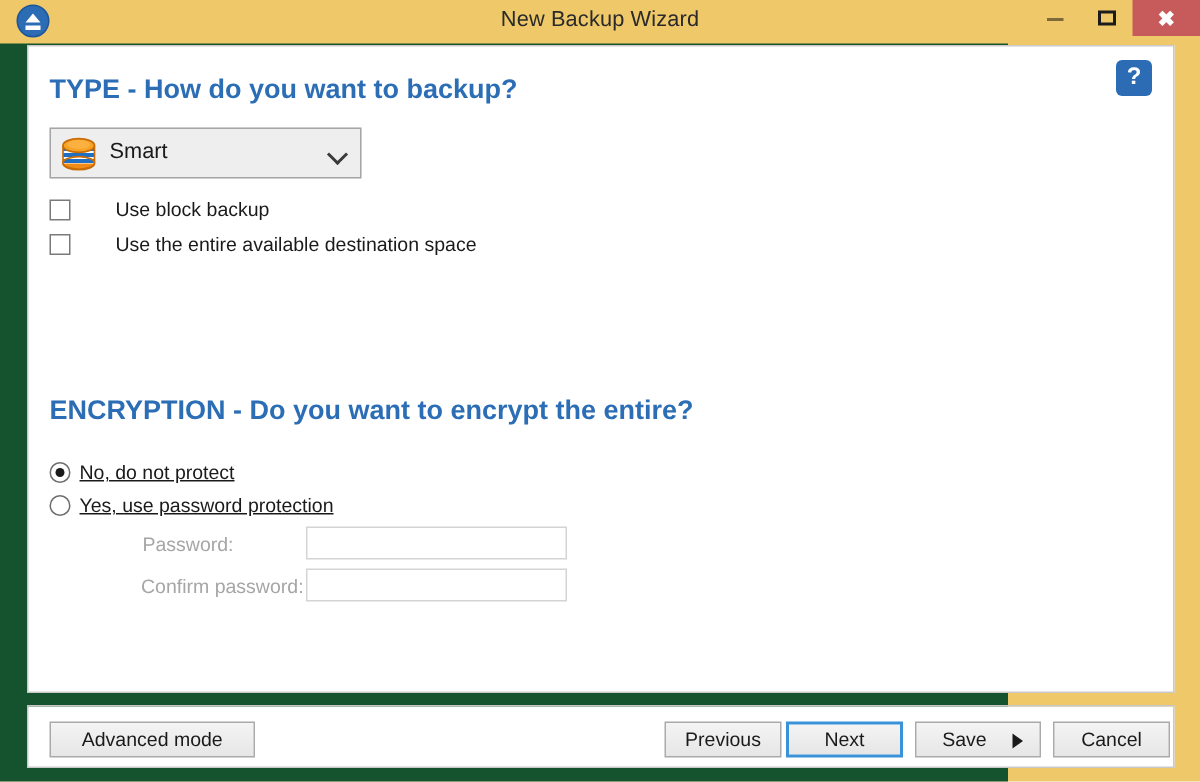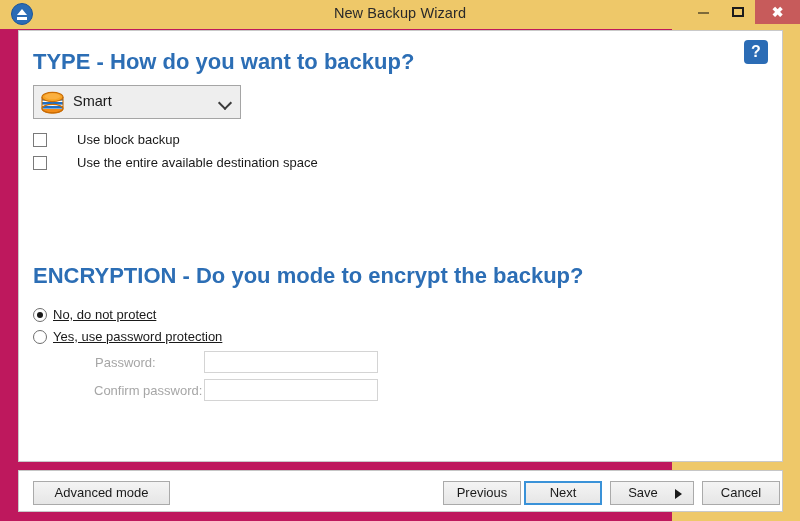--- a/index.html
+++ b/index.html
@@ -13,21 +13,21 @@
     font-family: "Liberation Sans", sans-serif;
     background: #eec869;
     -webkit-font-smoothing: antialiased;
   }
 
   .window {
     position: absolute;
     left: 0; top: 0;
     width: 672px;
     height: 521px;
-    background: #be185d;
+    background: #14532d;
     box-sizing: border-box;
   }
 
   
   .titlebar {
     position: absolute;
     left: 0; top: 0;
     width: 800px;
     height: 29px;
     background: #eec869;
@@ -126,21 +126,21 @@
     width: 24px;
     line-height: 24px;
     text-align: center;
     color: #ffffff;
     font-size: 16px;
     font-weight: bold;
   }
 
   .section-heading {
     position: absolute;
-    font-size: 22px;
+    font-size: 18px;
     font-weight: bold;
     color: #2c6eb5;
     white-space: nowrap;
   }
   #type-heading { left: 14px; top: 18px; }
   #enc-heading  { left: 14px; top: 232px; }
 
   
   .combobox {
     position: absolute;
@@ -370,21 +370,21 @@
       <div class="checkbox-box"></div>
       <div class="lbl">Use block backup</div>
     </div>
 
     <div class="checkrow" id="chk-space">
       <div class="checkbox-box"></div>
       <div class="lbl">Use the entire available destination space</div>
     </div>
 
 
-    <div class="section-heading" id="enc-heading">ENCRYPTION - Do you mode to encrypt the backup?</div>
+    <div class="section-heading" id="enc-heading">ENCRYPTION - Do you want to encrypt the entire?</div>
 
     <div class="radiorow" id="radio-no">
       <div class="radio-circle checked"></div>
       <div class="lbl">No, do not protect</div>
     </div>
 
     <div class="radiorow" id="radio-yes">
       <div class="radio-circle"></div>
       <div class="lbl">Yes, use password protection</div>
     </div>

